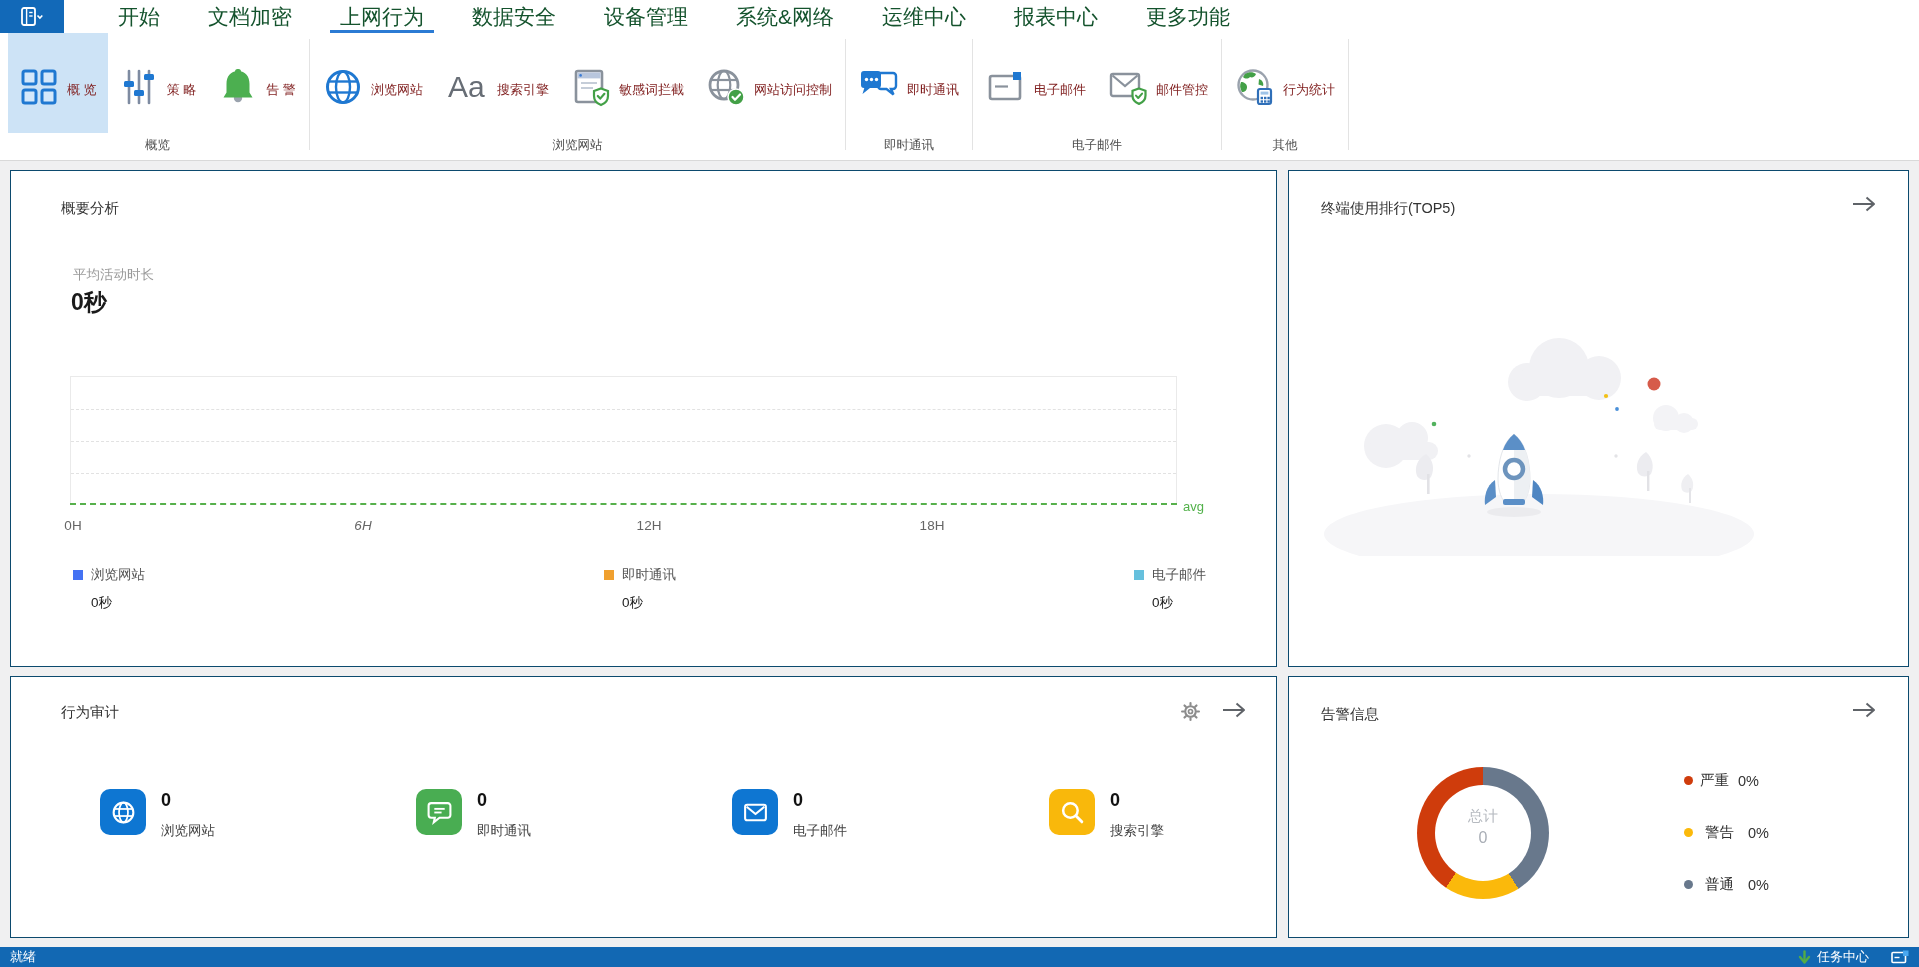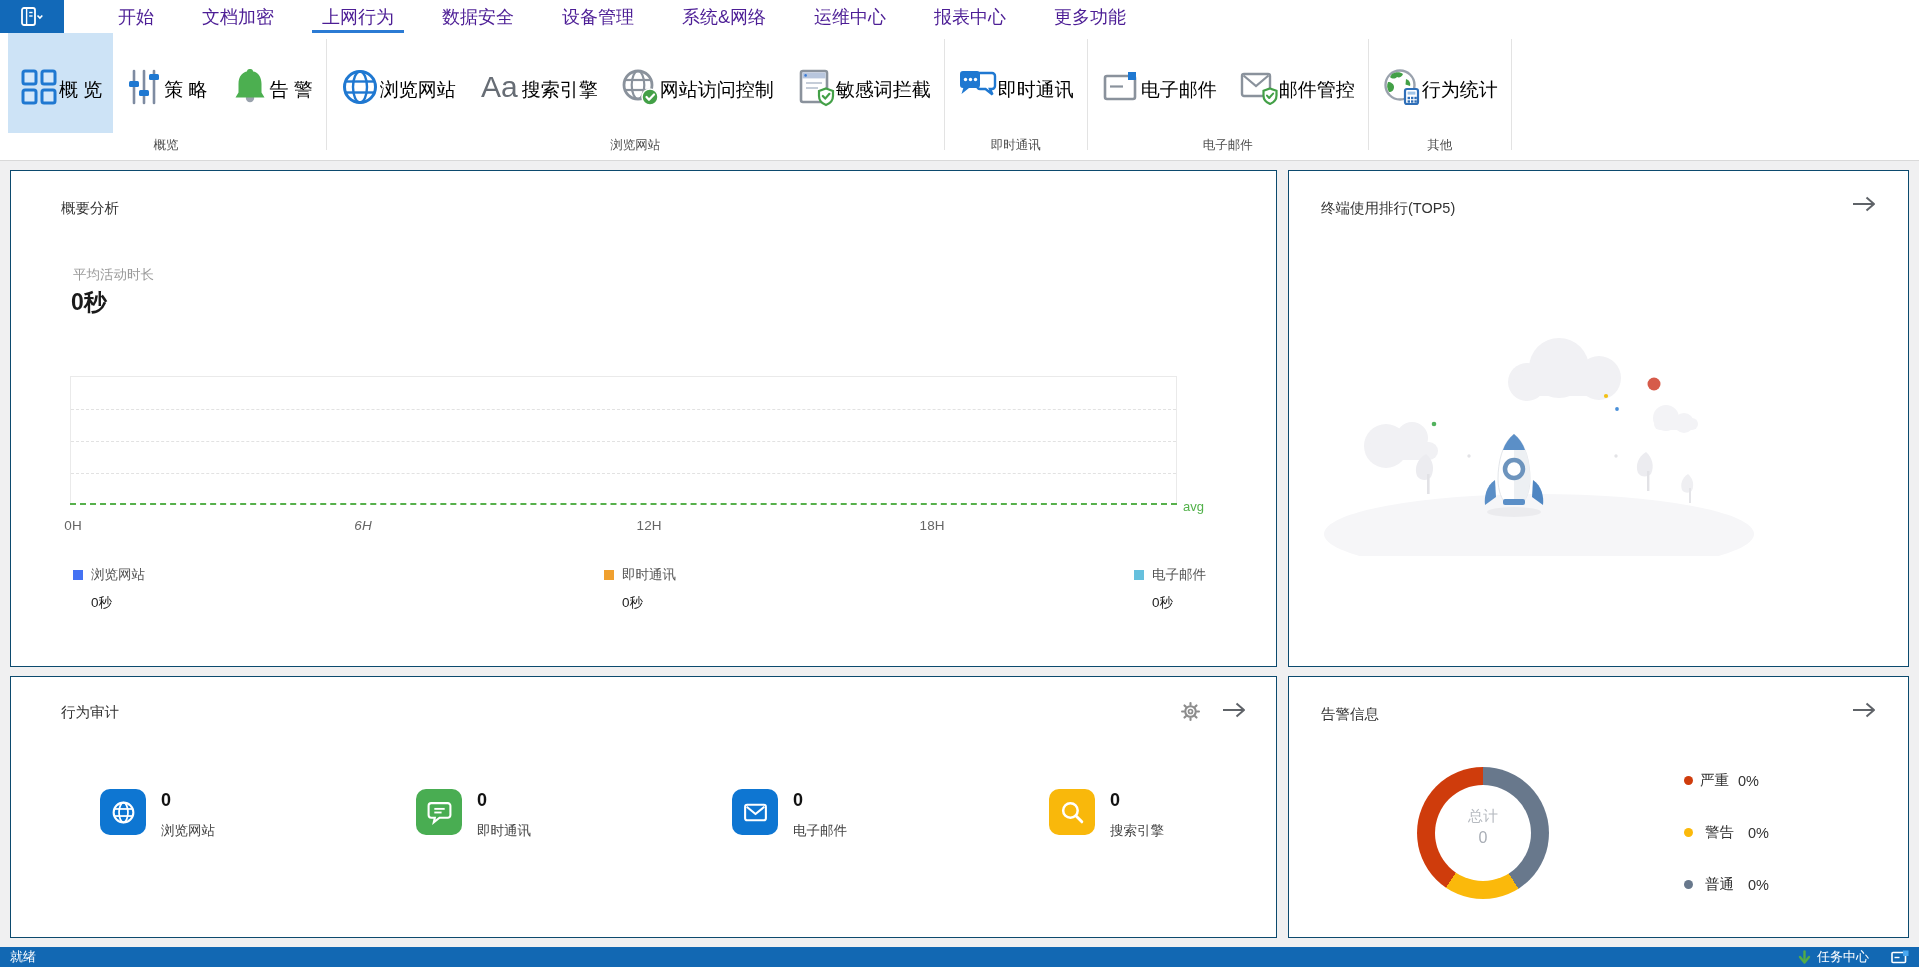--- a/index.html
+++ b/index.html
@@ -3,31 +3,31 @@
 <meta charset="utf-8">
 <style>
   * { margin:0; padding:0; box-sizing:border-box; }
   html,body { width:1919px; height:967px; }
   body { font-family:"Liberation Sans","DejaVu Sans",sans-serif; background:#fff; overflow:hidden; color:#333; position:relative; }
 
   
   .tabbar { display:flex; align-items:stretch; height:33px; background:#fff; }
   .app-btn { width:64px; background:#1269b8; display:flex; align-items:center; justify-content:center; cursor:pointer; }
   .tabs { display:flex; align-items:stretch; margin-left:30px; }
-  .tab { padding:0 24px; display:flex; align-items:center; font-size:18px; color:#4c1d95; position:relative; cursor:pointer; white-space:nowrap; }
+  .tab { padding:0 24px; display:flex; align-items:center; font-size:21px; color:#14532d; position:relative; cursor:pointer; white-space:nowrap; }
   .tab.active::after { content:""; position:absolute; left:14px; right:14px; bottom:0; height:3px; background:#2b7bd4; }
 
   
   .ribbon { height:128px; border-bottom:1px solid #d9d9d9; display:flex; padding-left:8px; background:#fff; }
   .rgroup { display:flex; flex-direction:column; }
   .rcells { display:flex; height:100px; }
   .rcell { padding:8px 11px 0; min-width:68px; display:flex; flex-direction:row; align-items:center; cursor:pointer;justify-content:center; }
   .rcell.selected { background:#cde3f6; }
   .ricon { height:46px; display:flex; align-items:center; justify-content:center; }
-  .rlabel { font-size:19px; color:#000000; margin-top:5px; white-space:nowrap; }
+  .rlabel { font-size:13px; color:#7f1d1d; margin-top:5px; white-space:nowrap;margin-left:8px; }
   .rglabel { height:27px; line-height:24px; text-align:center; font-size:12.5px; color:#4d4d4d; }
   .vdiv { width:1px; background:#e3e3e3; margin:6px 2px 10px 2px; }
 
   
   .main { position:absolute; top:161px; left:0; width:1919px; height:786px; background:#f0f0f1; padding:9px 10px; display:grid; grid-template-columns:1267px 1fr; grid-template-rows:497px 1fr; gap:9px 11px; }
   .panel { background:#fff; border:1px solid #0c4a6e; position:relative; overflow:hidden; }
   .ptitle { position:absolute; font-size:14.5px; color:#333; }
   .p-arrow { position:absolute; cursor:pointer; }
   .p-gear { position:absolute; cursor:pointer; }
 
@@ -163,47 +163,47 @@
         <span class="ricon">
           <svg width="44" height="40" viewBox="0 0 44 40">
             <text x="3" y="30" font-size="30" fill="#676d75">Aa</text>
           </svg>
         </span>
         <span class="rlabel">搜索引擎</span>
       </div>
       <div class="rcell">
         <span class="ricon">
           <svg width="40" height="40" viewBox="0 0 40 40">
-            <g fill="none" stroke="#8a929c">
-              <circle cx="18" cy="18" r="14" stroke-width="2.8"></circle>
-              <ellipse cx="18" cy="18" rx="6.3" ry="14" stroke-width="2.2"></ellipse>
-              <line x1="5" y1="13" x2="31" y2="13" stroke-width="2.2"></line>
-              <line x1="5" y1="23" x2="31" y2="23" stroke-width="2.2"></line>
-            </g>
-            <circle cx="30" cy="30" r="8" fill="#43a047" stroke="#fff" stroke-width="1.5"></circle>
-            <path d="M26.5 30 l2.5 2.8 L34 27.5" stroke="#fff" stroke-width="2.2" fill="none" stroke-linecap="round" stroke-linejoin="round"></path>
-          </svg>
-        </span>
-        <span class="rlabel">网站访问控制</span>
-      </div>
-      <div class="rcell">
-        <span class="ricon">
-          <svg width="40" height="40" viewBox="0 0 40 40">
             <rect x="5" y="4" width="26" height="31" rx="2" fill="#fff" stroke="#8a929c" stroke-width="2.6"></rect>
             <rect x="6.4" y="5.4" width="23.2" height="6" fill="#b8c6dd"></rect>
             <circle cx="9.6" cy="8.4" r="1.3" fill="#3a7bd5"></circle>
             <g stroke="#c5cdd8" stroke-width="2">
               <line x1="10" y1="16" x2="26" y2="16"></line>
                 <line x1="10" y1="21" x2="22" y2="21"></line>
             </g>
             <path d="M30 21.5 l7 2.5 v5 c0 4.5 -3 7.5 -7 9 c-4 -1.5 -7 -4.5 -7 -9 v-5 Z" fill="#fff" stroke="#43a047" stroke-width="2.2"></path>
             <path d="M26.8 29 l2.4 2.6 4.2 -4.8" stroke="#43a047" stroke-width="2.2" fill="none" stroke-linecap="round" stroke-linejoin="round"></path>
           </svg>
         </span>
         <span class="rlabel">敏感词拦截</span>
+      </div>
+      <div class="rcell">
+        <span class="ricon">
+          <svg width="40" height="40" viewBox="0 0 40 40">
+            <g fill="none" stroke="#8a929c">
+              <circle cx="18" cy="18" r="14" stroke-width="2.8"></circle>
+              <ellipse cx="18" cy="18" rx="6.3" ry="14" stroke-width="2.2"></ellipse>
+              <line x1="5" y1="13" x2="31" y2="13" stroke-width="2.2"></line>
+              <line x1="5" y1="23" x2="31" y2="23" stroke-width="2.2"></line>
+            </g>
+            <circle cx="30" cy="30" r="8" fill="#43a047" stroke="#fff" stroke-width="1.5"></circle>
+            <path d="M26.5 30 l2.5 2.8 L34 27.5" stroke="#fff" stroke-width="2.2" fill="none" stroke-linecap="round" stroke-linejoin="round"></path>
+          </svg>
+        </span>
+        <span class="rlabel">网站访问控制</span>
       </div>
     </div>
     <div class="rglabel">浏览网站</div>
   </div>
 
   <div class="vdiv"></div>
 
   <div class="rgroup">
     <div class="rcells">
       <div class="rcell">

